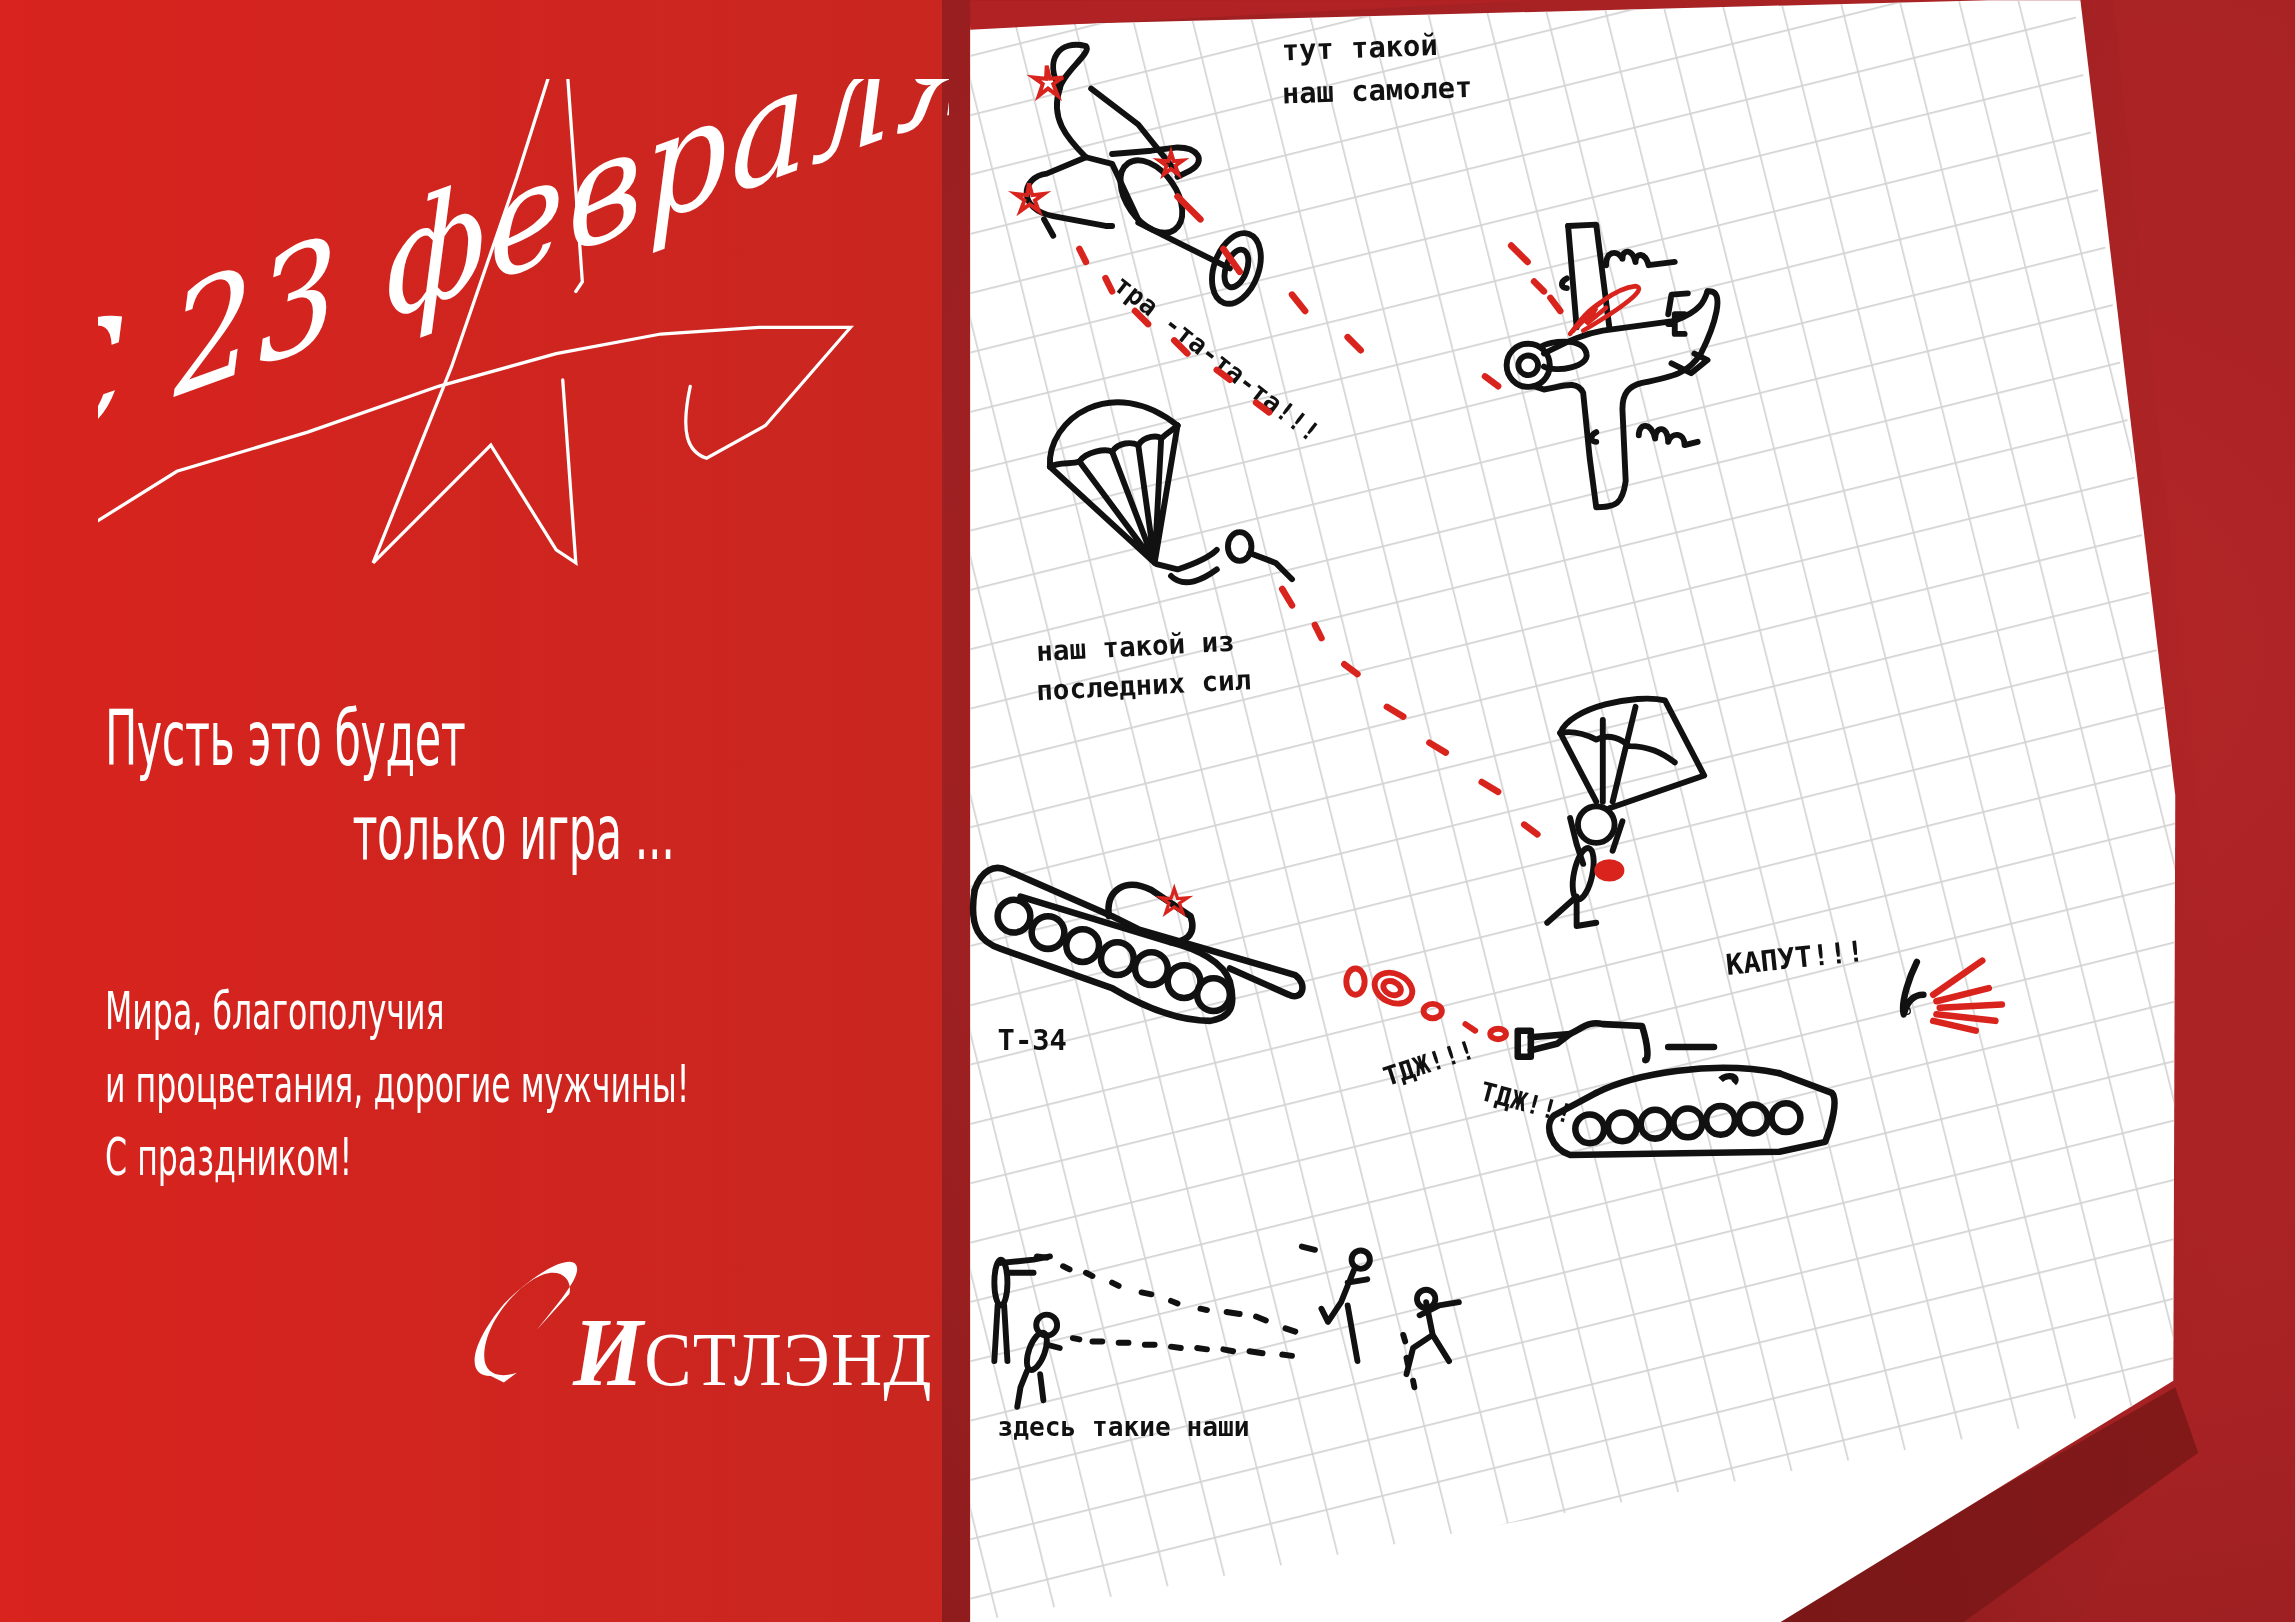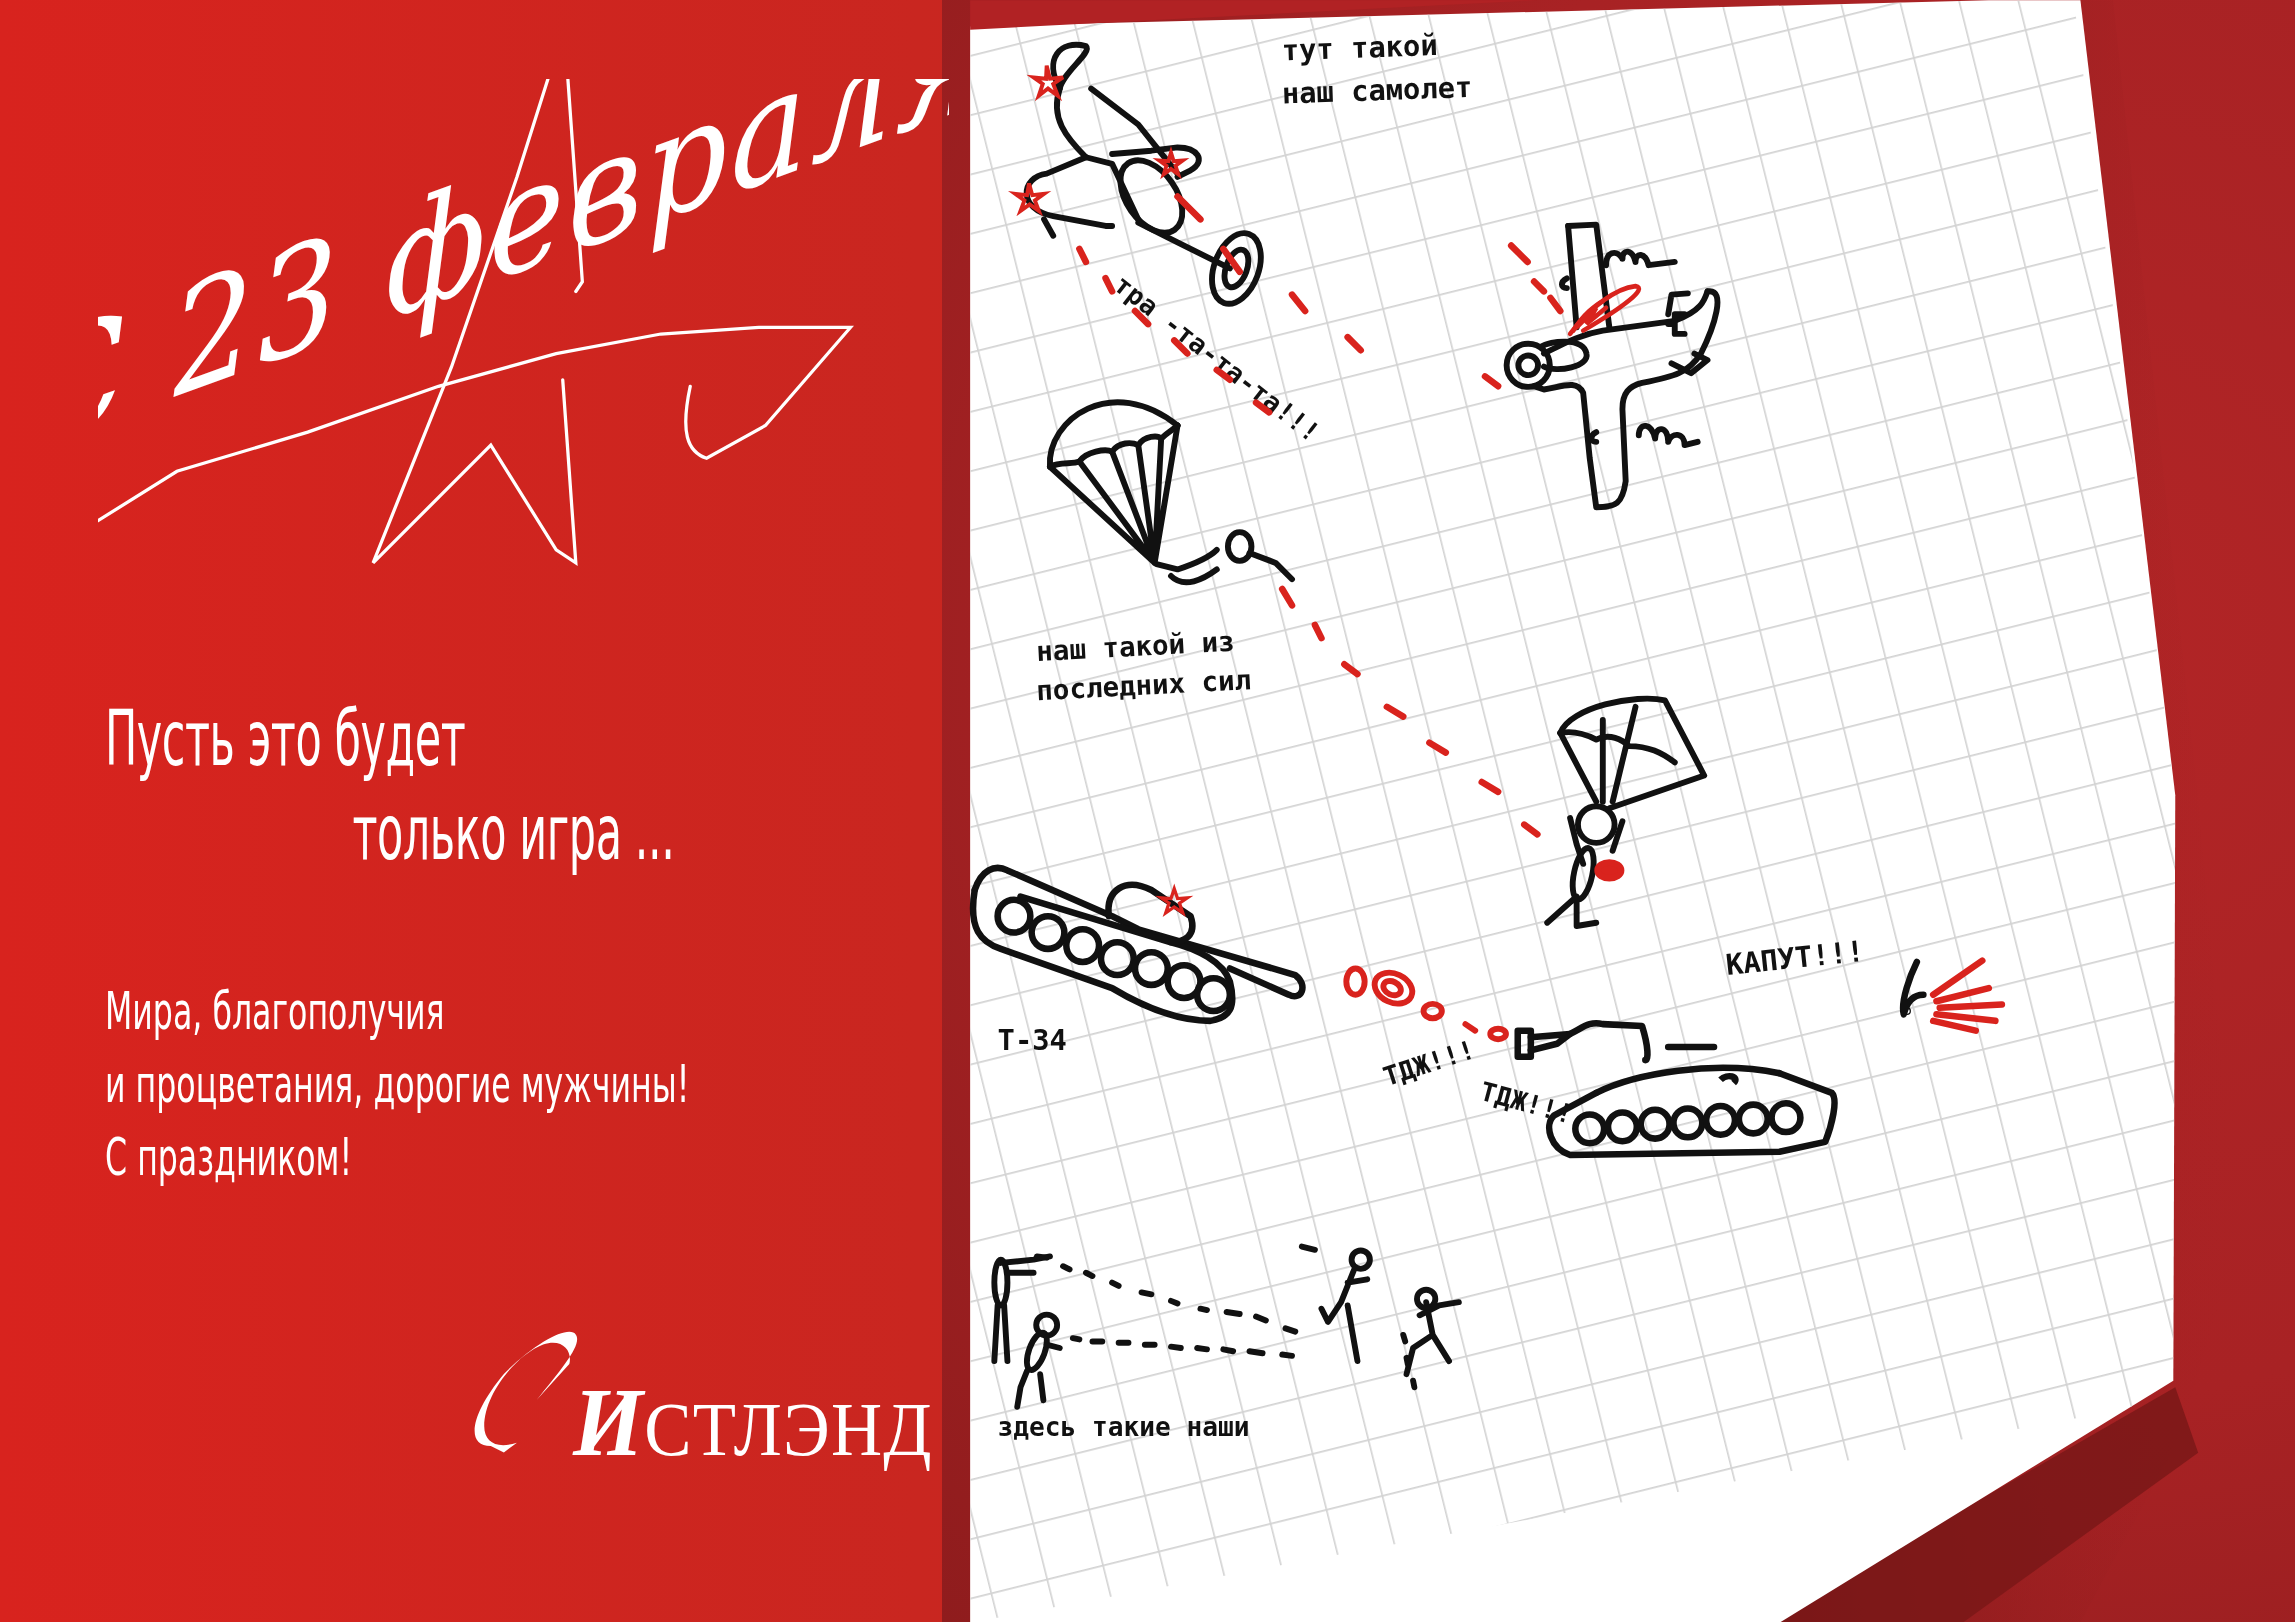--- a/index.html
+++ b/index.html
@@ -27,21 +27,21 @@
   .slogan .l1 { display: block; }
   .slogan .l2 { display: block; margin-left: 399px; margin-top: 17px; }
   .wishes {
     position: absolute; left: 105px; top: 975px; color: #fff;
     font-family: "DejaVu Sans", sans-serif;
     font-size: 51px; line-height: 73px; transform: scaleX(0.62); transform-origin: left top;
     white-space: nowrap;
   }
   .wishes span { display: block; }
   .logo {
-    position: absolute; left: 458px; top: 1315px; width: 419px; height: 144px;
+    position: absolute; left: 458px; top: 1245px; width: 419px; height: 144px;
   }
   .logo-text {
     position: absolute; left: 115px; top: 51px; color: #fff;
     font-family: "Liberation Serif", serif; font-size: 77px; letter-spacing: 1.3px;
     transform: scaleX(0.92); transform-origin: left top; white-space: nowrap;
   }
   .logo-text .big { font-size: 98px; font-style: italic; font-weight: bold; }
   .hand {
     font-family: "DejaVu Sans Mono", monospace; font-weight: bold; fill: #111;
   }

